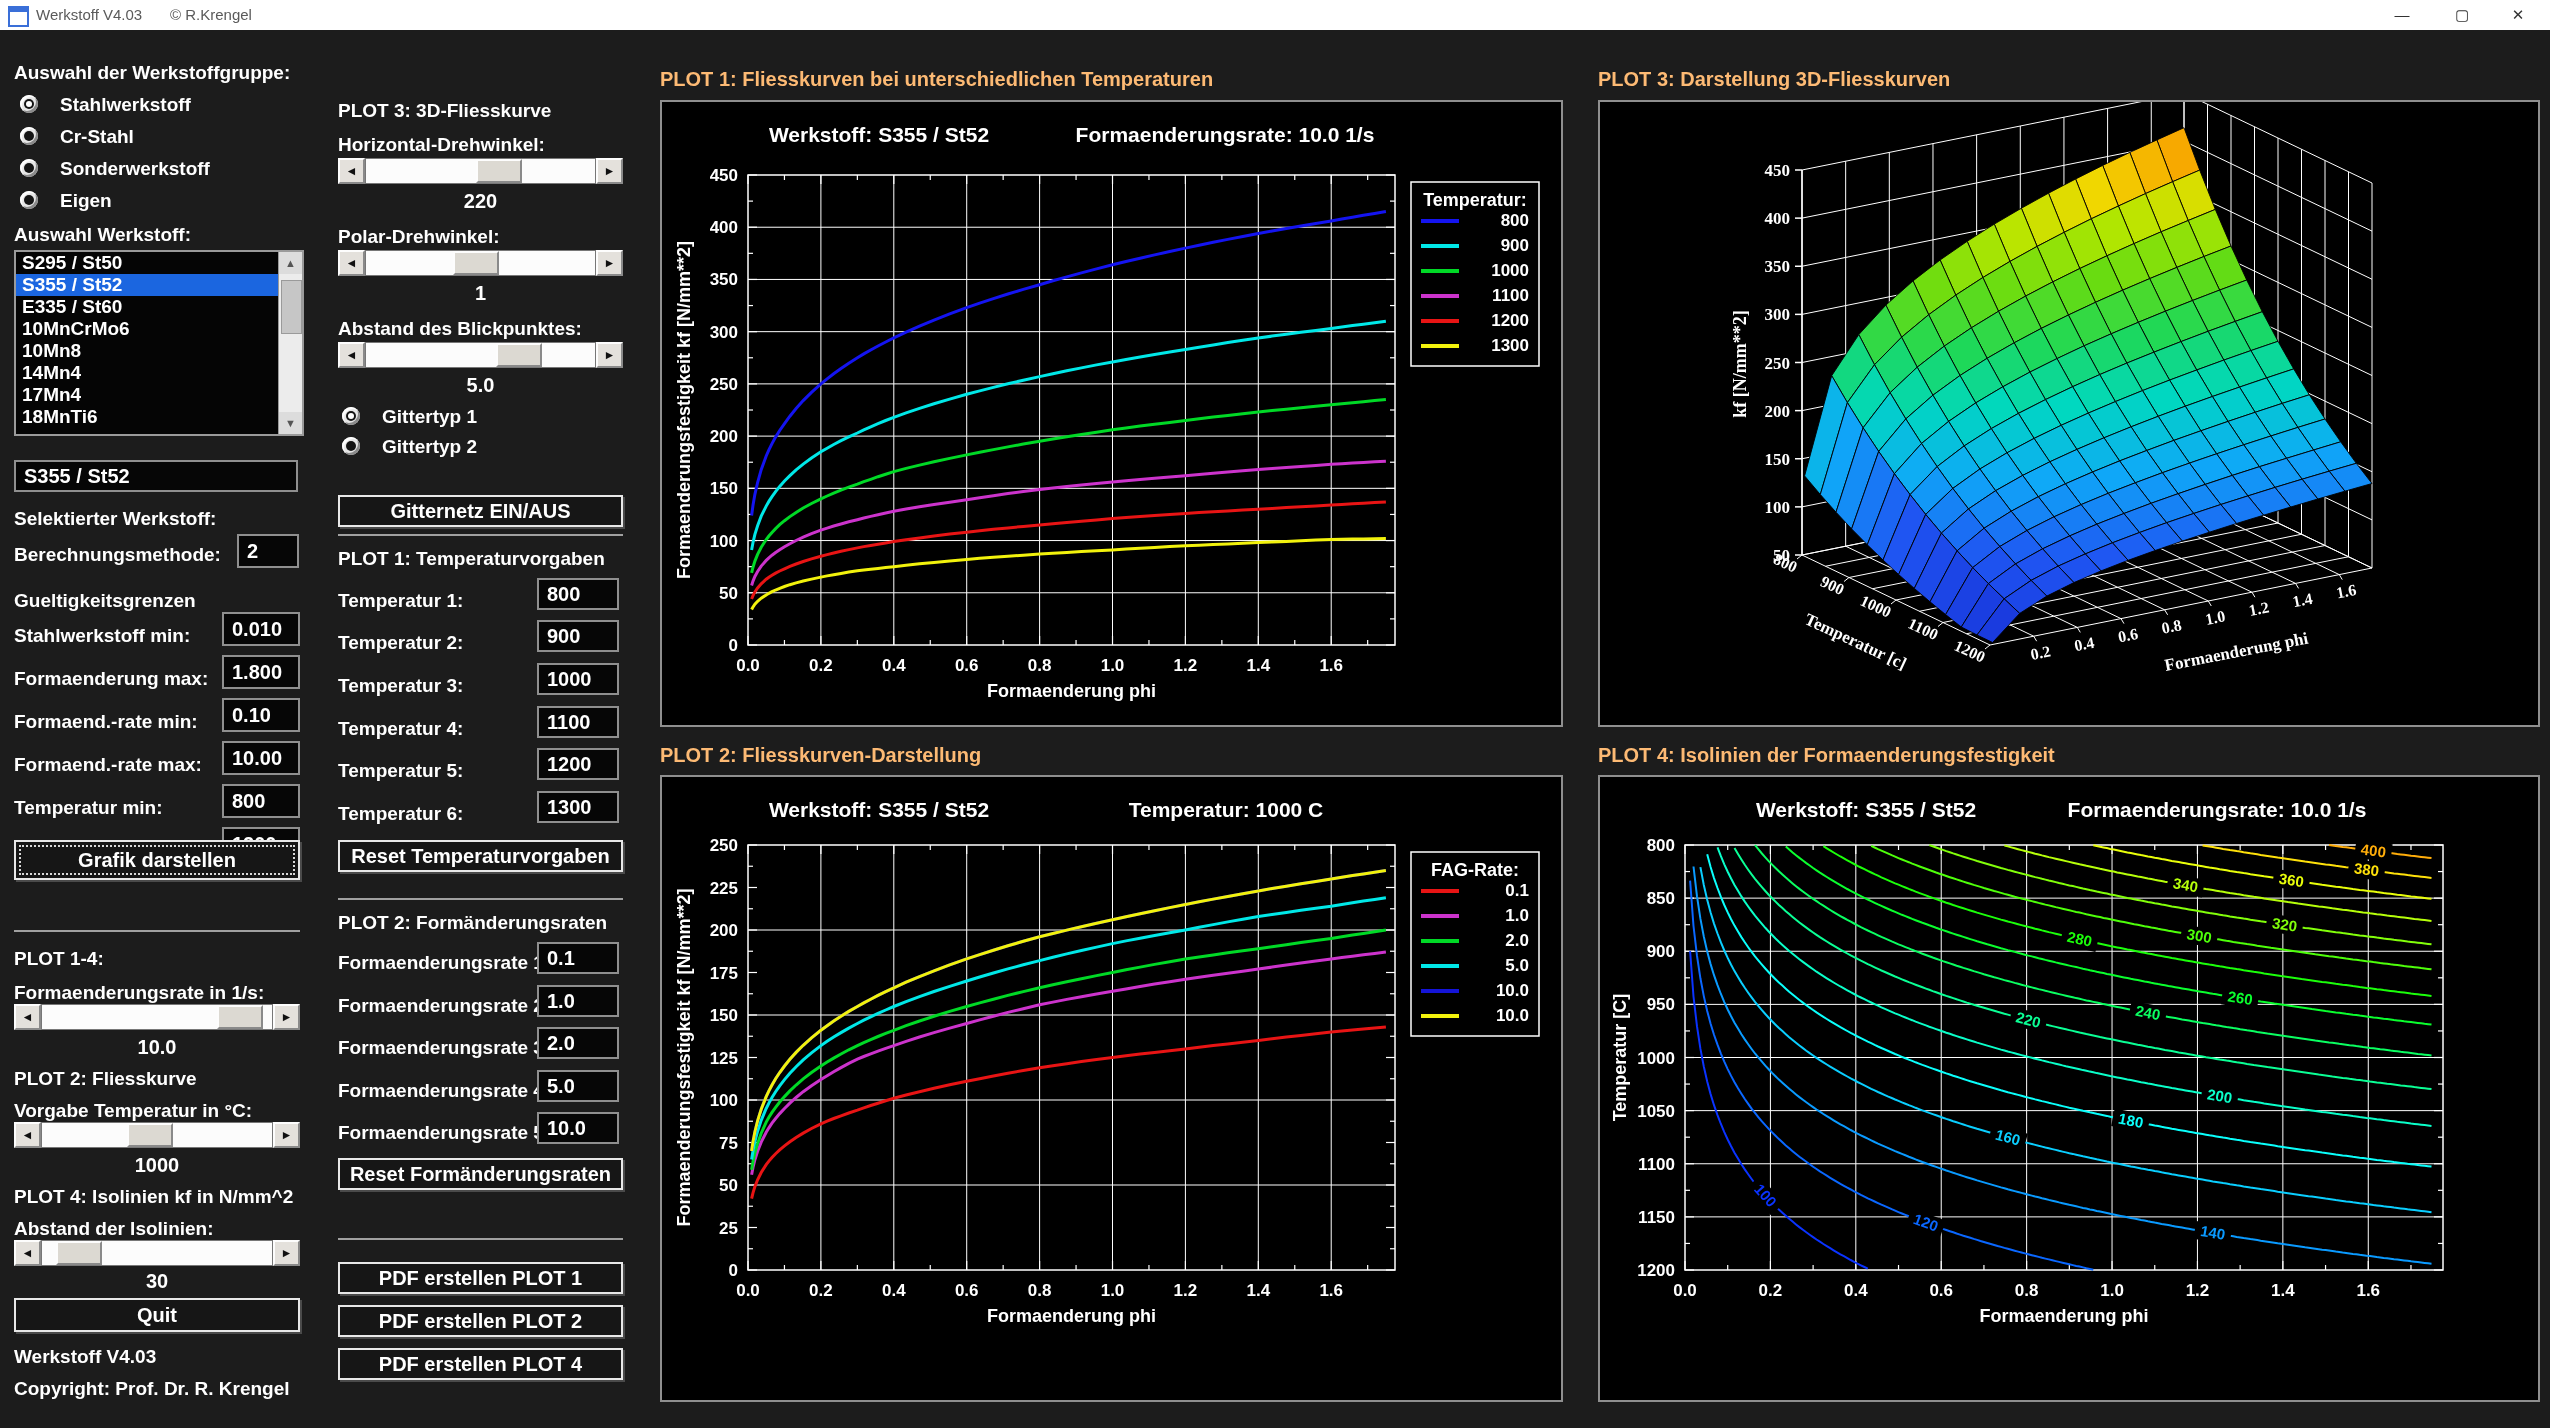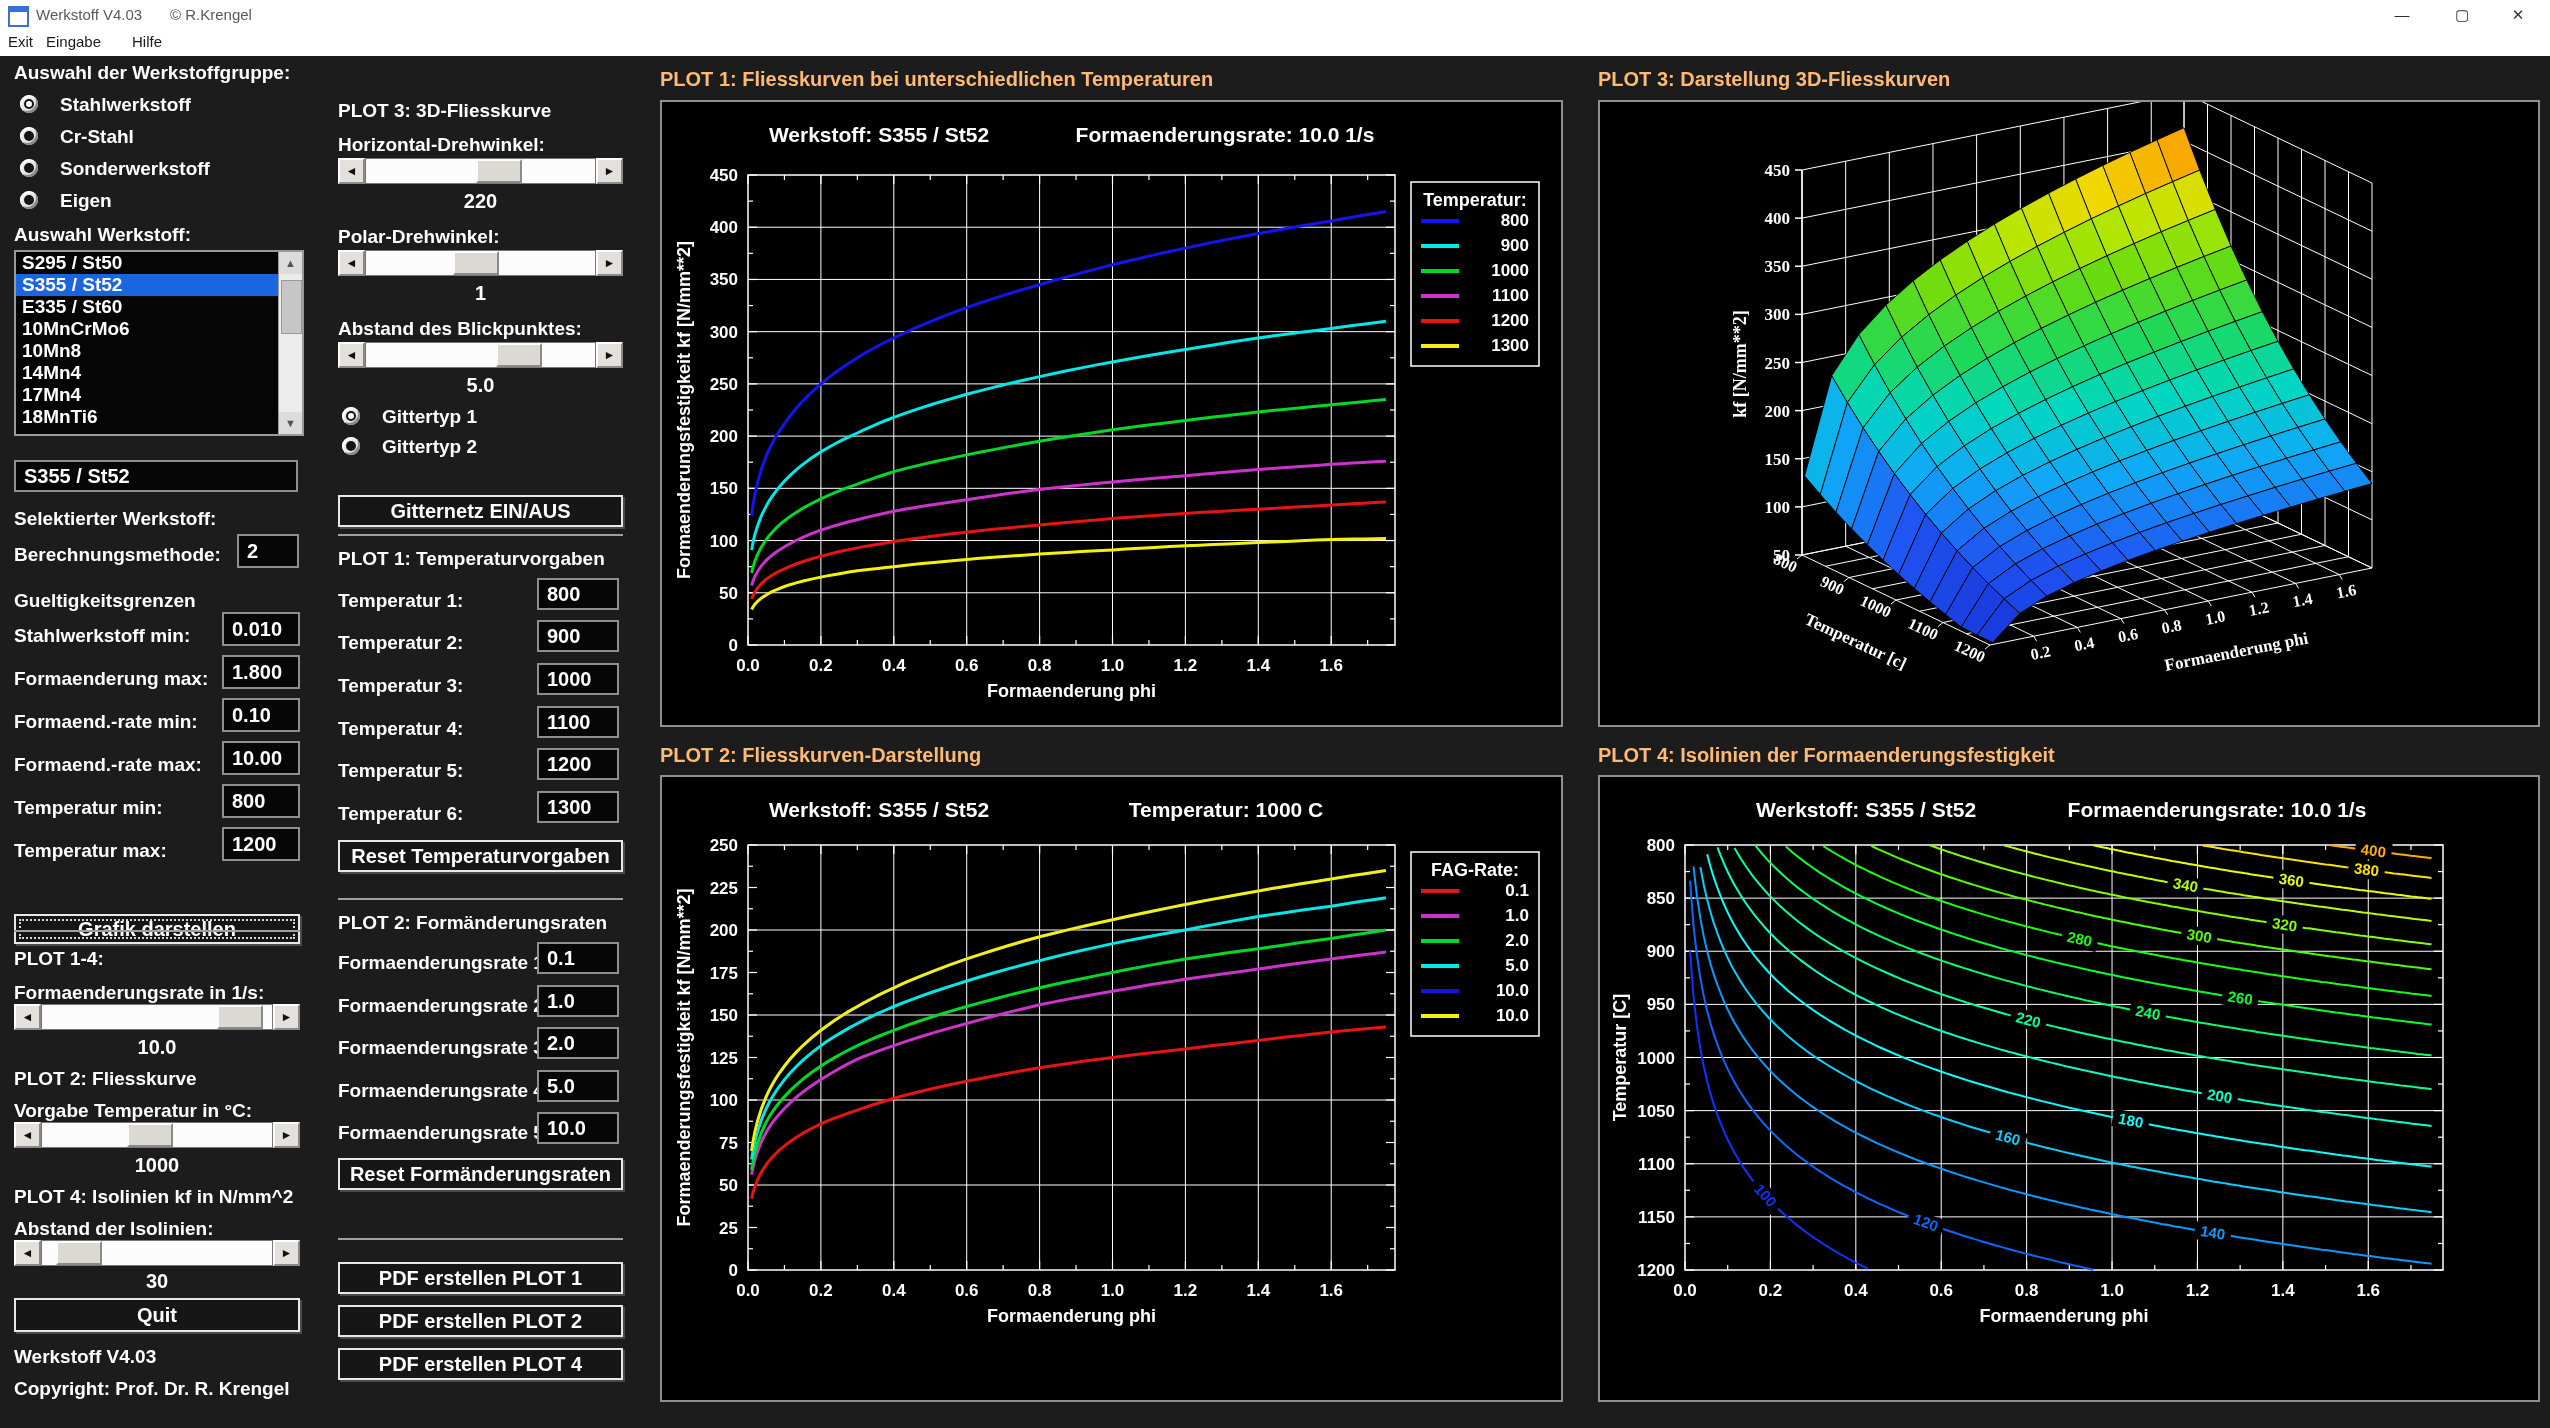--- a/index.html
+++ b/index.html
@@ -64,25 +64,20 @@
     <span class="appicon">
         <i></i>
       </span>
     <span class="title-text">Werkstoff V4.03</span>
     <span class="title-copy">© R.Krengel</span>
     <span class="winbtn" style="right:120px">—</span>
     <span class="winbtn" style="right:60px">▢</span>
     <span class="winbtn" style="right:4px">✕</span>
   </div>
 
-  <div class="menubar">
-    <span class="menu-item" style="left:8px">Exit</span>
-    <span class="menu-item" style="left:46px">Eingabe</span>
-    <span class="menu-item" style="left:132px">Hilfe</span>
-  </div>
 
   <div class="lbl" style="left:14px;top:62px">Auswahl der Werkstoffgruppe:</div>
 
   <div class="radio-row" style="left:20px;top:94px;width:250px">
     <span class="radio sel">
         <i></i>
       </span>
     <span class="lbl">Stahlwerkstoff</span>
   </div>
   <div class="radio-row" style="left:20px;top:126px;width:250px">
@@ -139,21 +134,21 @@
   <input class="field" style="left: 222px; top: 655px; width: 66px; height: 30px;" readonly="" value="1.800">
   <div class="lbl" style="left:14px;top:711px">Formaend.-rate min:</div>
   <input class="field" style="left: 222px; top: 698px; width: 66px; height: 30px;" readonly="" value="0.10">
   <div class="lbl" style="left:14px;top:754px">Formaend.-rate max:</div>
   <input class="field" style="left: 222px; top: 741px; width: 66px; height: 30px;" readonly="" value="10.00">
   <div class="lbl" style="left:14px;top:797px">Temperatur min:</div>
   <input class="field" style="left: 222px; top: 784px; width: 66px; height: 30px;" readonly="" value="800">
   <div class="lbl" style="left:14px;top:840px">Temperatur max:</div>
   <input class="field" style="left: 222px; top: 827px; width: 66px; height: 30px;" readonly="" value="1200">
 
-  <button class="btn focusd" style="left:14px;top:914px;width:286px;height:30px">Grafik darstellen</button>
+  <button class="btn focusd" style="left:14px;top:840px;width:286px;height:40px">Grafik darstellen</button>
 
   <hr class="divider" style="left:14px;top:930px;width:286px">
 
   <div class="lbl" style="left:14px;top:948px">PLOT 1-4:</div>
   <div class="lbl" style="left:14px;top:982px">Formaenderungsrate in 1/s:</div>
   <div class="slider" style="left:14px;top:1004px;width:286px">
     <span class="sl-btn l">◄</span>
     <div class="sl-track">
       <span class="sl-thumb" style="left:86%"></span>
     </div>

